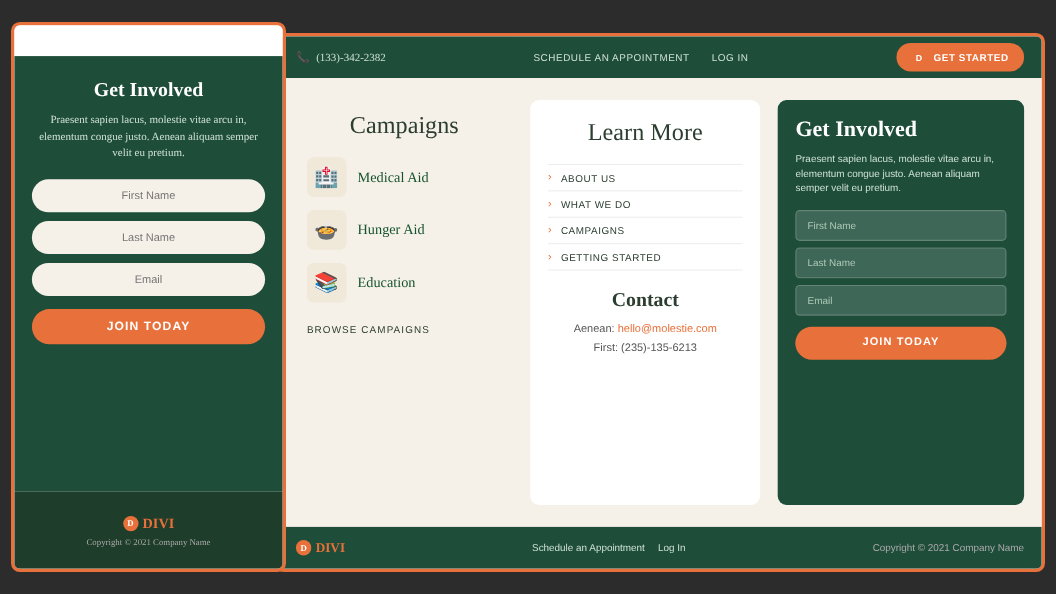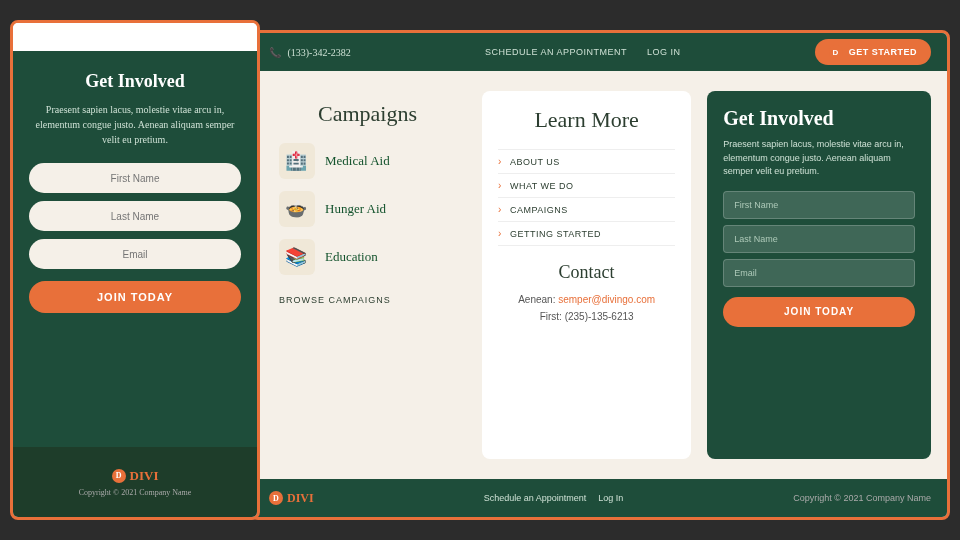--- a/index.html
+++ b/index.html
@@ -280,21 +280,21 @@
 
     .contact-section {
       text-align: center;
       margin-top: 8px;
     }
 
     .contact-title {
       font-size: 18px;
       color: #2c3e30;
       margin-bottom: 8px;
-      font-weight: normal;
+      font-weight: bold;
       margin-top: 16px;
     }
 
     .contact-text {
       font-size: 10px;
       color: #555;
       line-height: 1.7;
       font-family: Arial, sans-serif;
     }
 
@@ -486,21 +486,21 @@
           </div>
           <div class="learn-link-item">
             <span class="chevron">›</span>
             <span>GETTING STARTED</span>
           </div>
         </div>
         <div class="contact-section">
           <div class="contact-title">Contact</div>
           <div class="contact-text">
             <span>Aenean:</span>
-            <a class="contact-link">semper@divingo.com</a>
+            <a class="contact-link">hello@molestie.com</a>
           </div>
           <div class="contact-text">
             <span>First:</span>
             <span>(235)-135-6213</span>
           </div>
         </div>
       </div>
 
       <div class="getinvolved-col">
         <div class="gi-title">Get Involved</div>

